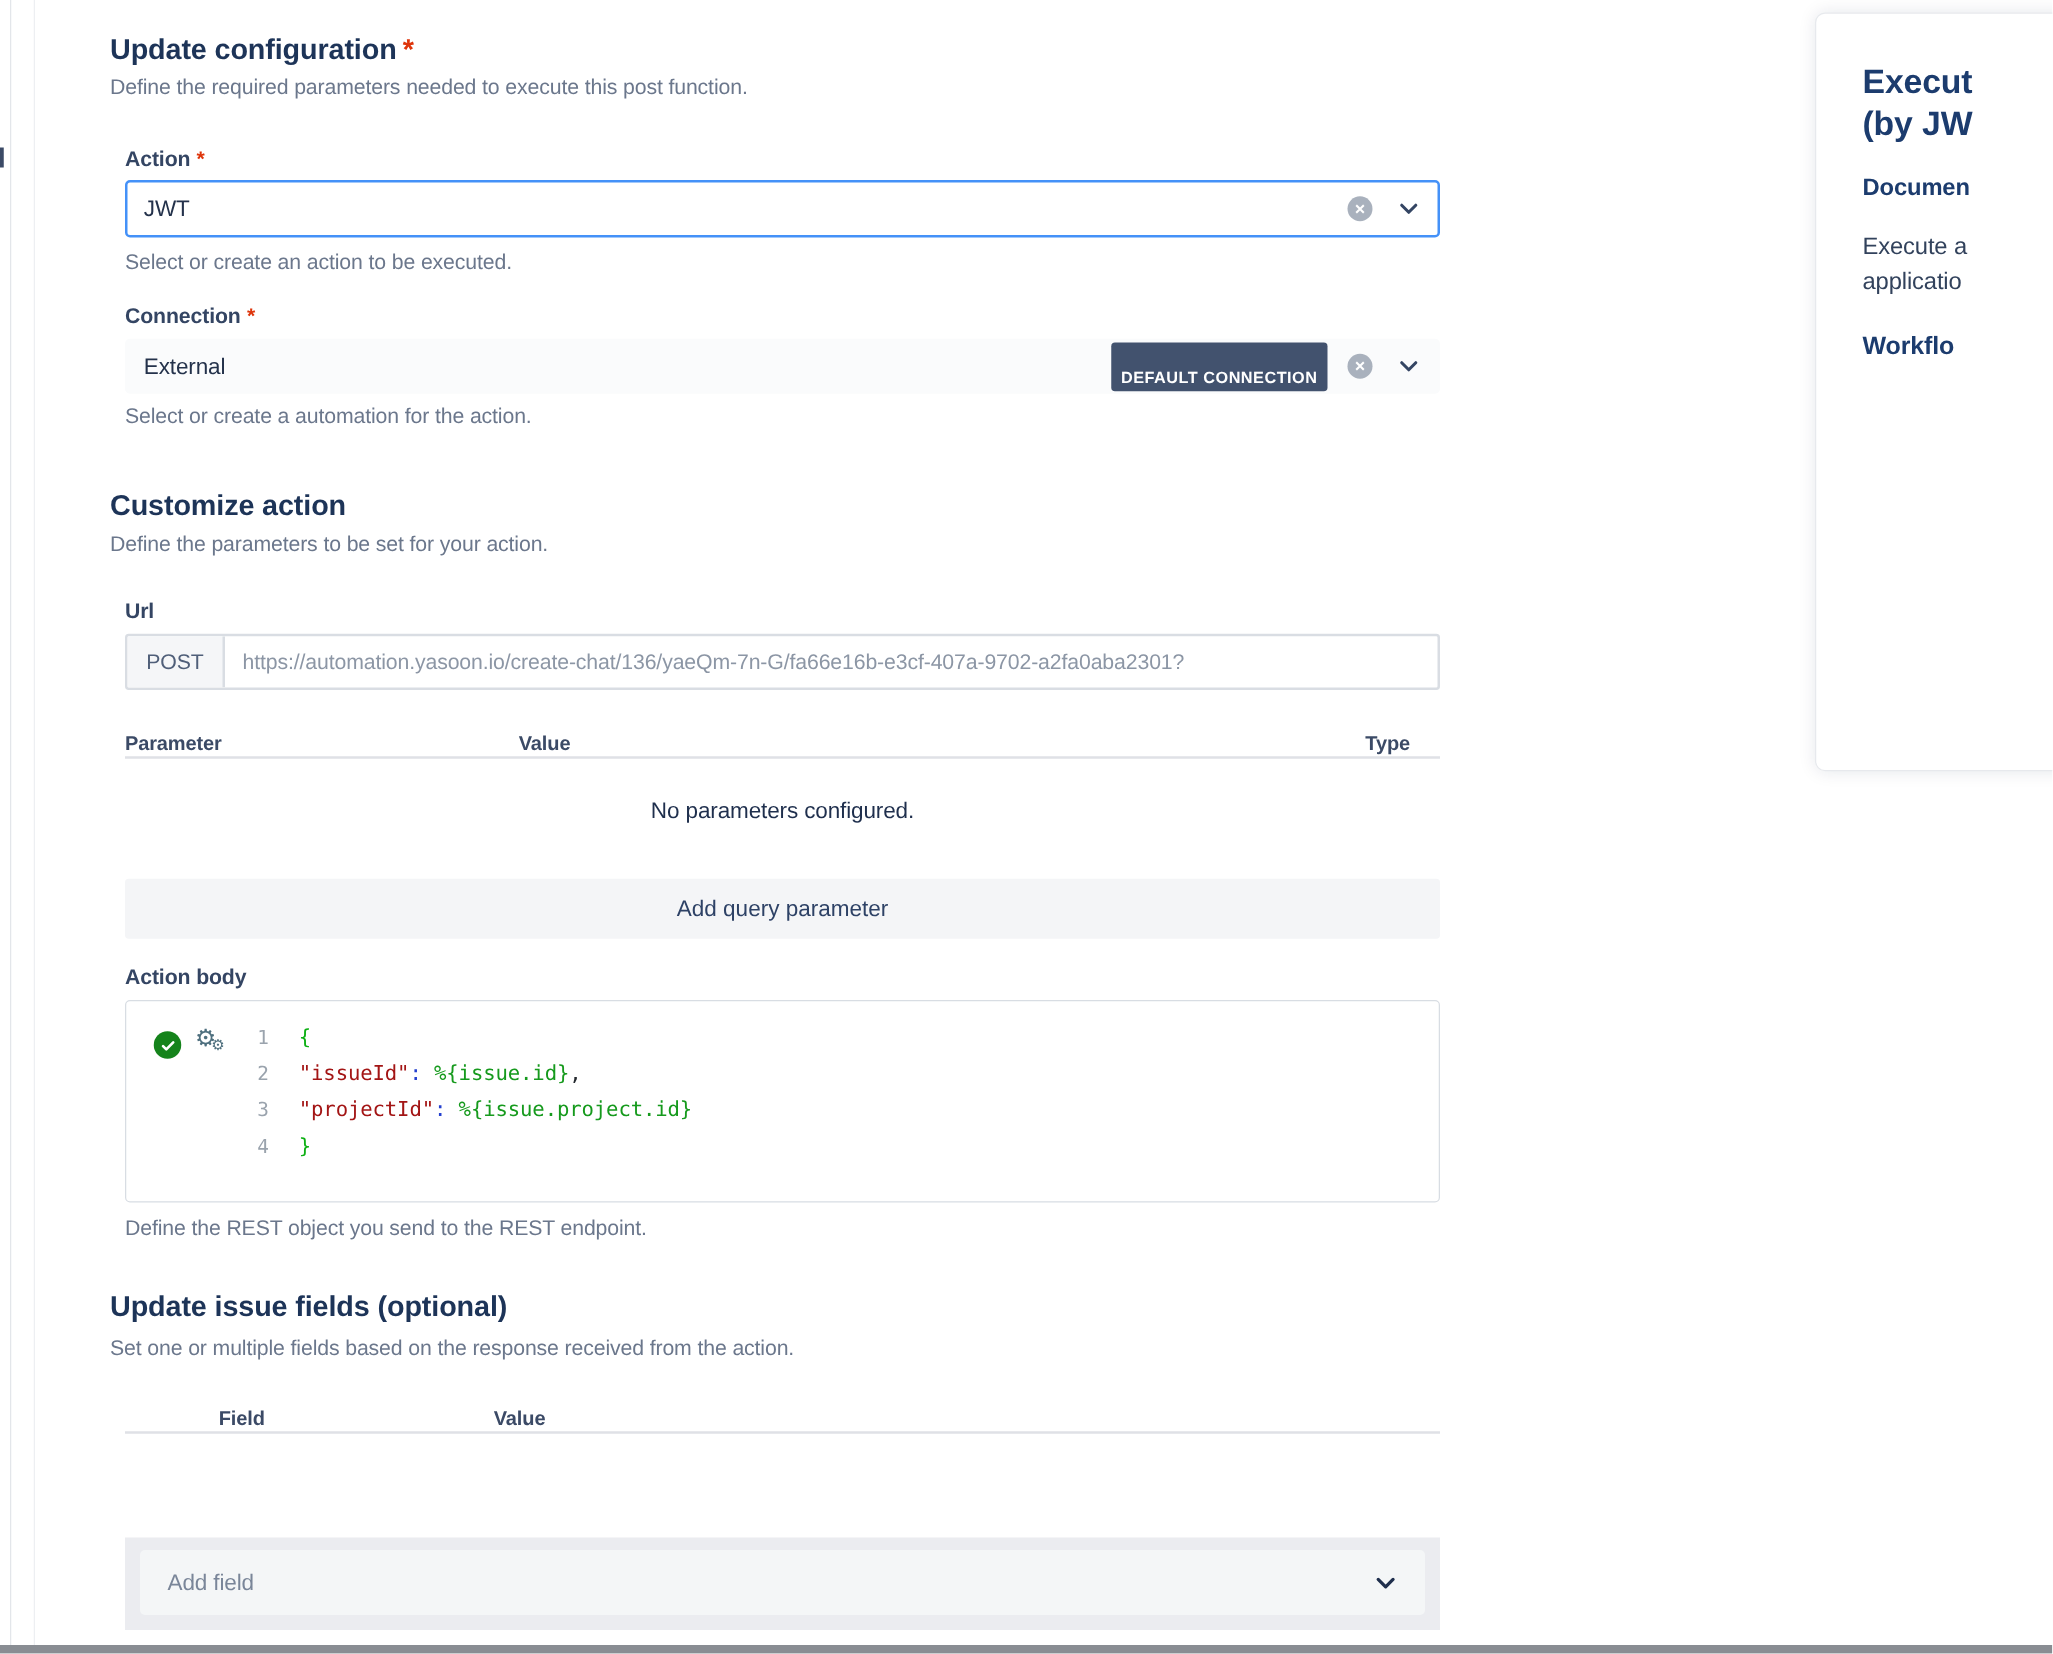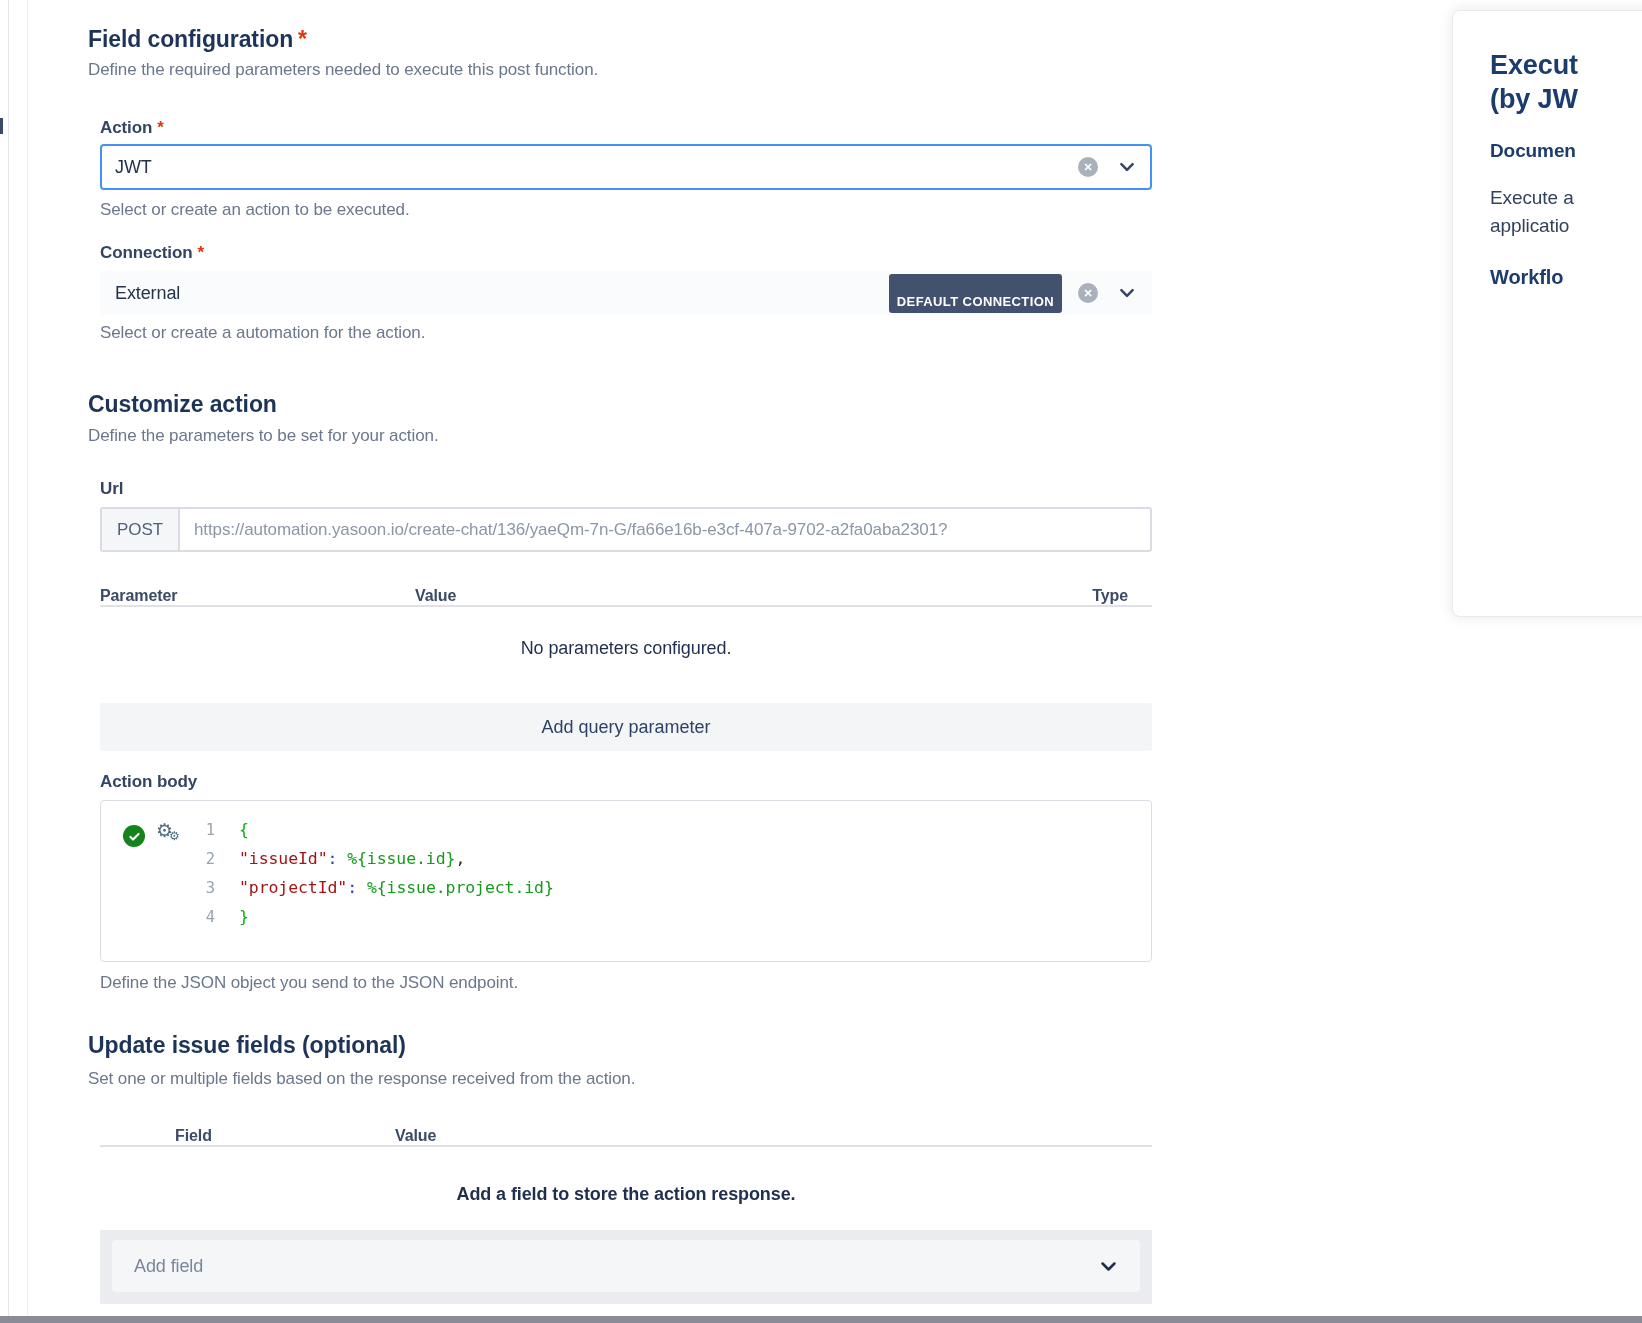--- a/index.html
+++ b/index.html
@@ -92,21 +92,21 @@
 </style>
 </head>
 <body>
 
 <div class="canvas">
 
   <div class="vline vline-a"></div>
   <div class="vline vline-b"></div>
   <div class="edge-fragment"></div>
 
-  <h2 class="h2" style="top:26px;"><span>Field configuration</span><span class="req">*</span></h2>
+  <h2 class="h2" style="top:26px;"><span>Update configuration</span><span class="req">*</span></h2>
   <div class="desc" style="top:60px;">Define the required parameters needed to execute this post function.</div>
 
   <div class="field-label" style="top:118px;"><span>Action</span><span class="req">*</span></div>
   <div class="select select-action">
     <span class="select-value">JWT</span>
     <span class="clear-icon">✕</span>
     <span class="chev">
       <svg width="18" height="18" viewBox="0 0 16 16">
           <path d="M3 5.5l5 5 5-5" fill="none" stroke="#344563" stroke-width="2.2" stroke-linecap="round" stroke-linejoin="round"></path>
         </svg>
@@ -156,30 +156,29 @@
       <span class="gear-big">⚙</span>
       <span class="gear-small">⚙</span>
     </span>
     <div class="code-lines">
         <div class="code-line"><span class="ln">1</span><span class="tok-brace">{</span></div>
         <div class="code-line"><span class="ln">2</span><span class="tok-key">"issueId"</span><span class="tok-colon">:</span><span class="tok-plain"> </span><span class="tok-tmpl">%{issue.id}</span><span class="tok-plain">,</span></div>
         <div class="code-line"><span class="ln">3</span><span class="tok-key">"projectId"</span><span class="tok-colon">:</span><span class="tok-plain"> </span><span class="tok-tmpl">%{issue.project.id}</span></div>
         <div class="code-line"><span class="ln">4</span><span class="tok-brace">}</span></div>
       </div>
   </div>
-  <div class="helper" style="top:973px;">Define the JSON object you send to the JSON endpoint.</div>
+  <div class="helper" style="top:973px;">Define the REST object you send to the REST endpoint.</div>
 
   <h2 class="h2" style="top:1032px;">Update issue fields (optional)</h2>
   <div class="desc" style="top:1069px;">Set one or multiple fields based on the response received from the action.</div>
 
   <div class="thead thead-fields">
     <span class="col-field">Field</span>
     <span class="col-value">Value</span>
   </div>
-  <div class="empty-msg empty-fields">Add a field to store the action response.</div>
 
   <div class="add-field-outer">
     <div class="add-field-inner">
       <span class="add-field-text">Add field</span>
       <span class="chev">
         <svg width="19" height="19" viewBox="0 0 16 16">
             <path d="M3 5.5l5 5 5-5" fill="none" stroke="#1f2f4d" stroke-width="2.2" stroke-linecap="round" stroke-linejoin="round"></path>
           </svg>
       </span>
     </div>

